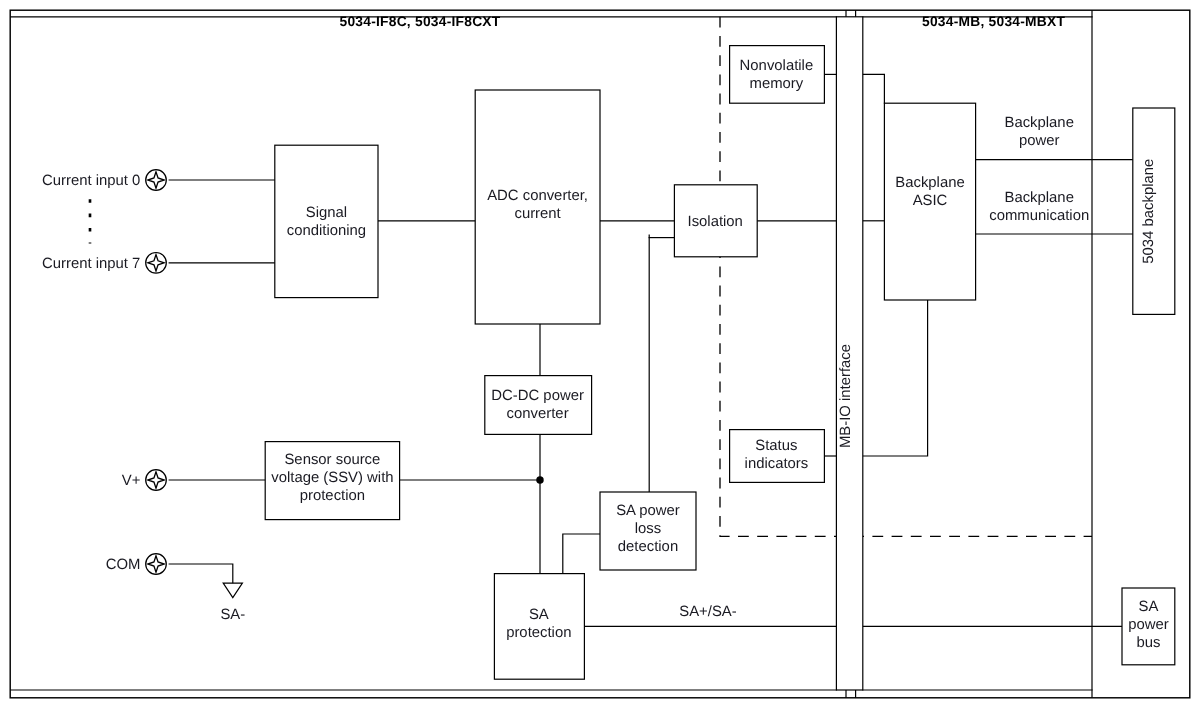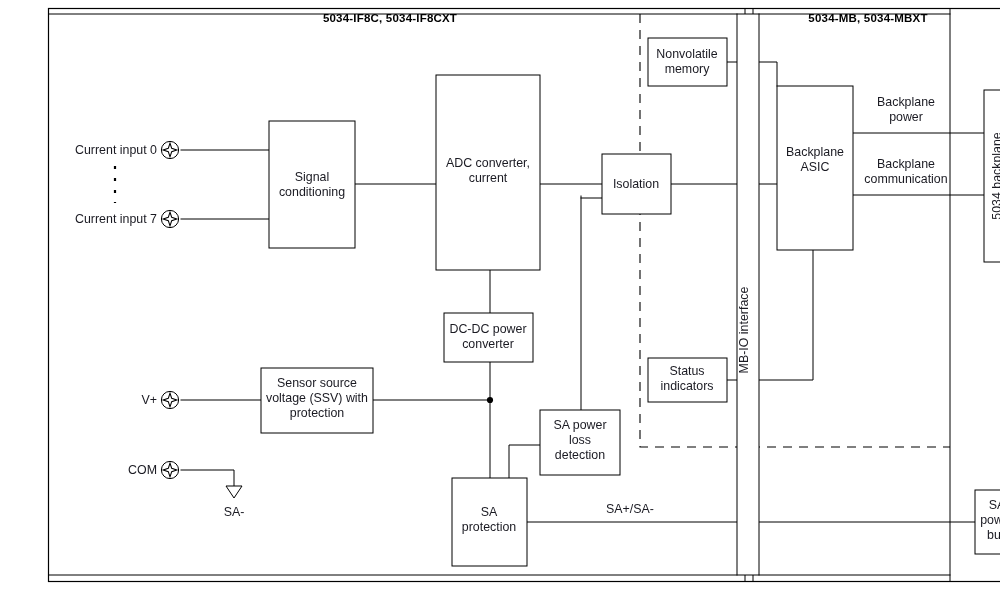--- a/index.html
+++ b/index.html
@@ -11,21 +11,20 @@
   body {
     width: 1000px;
     height: 590px;
     font-family: "Liberation Sans", sans-serif;
     overflow: hidden;
   }
   #diagram-root {
     position: relative;
     width: 808px;
     height: 590px;
-    margin-left: 40px;
   }
   svg.diagram {
     display: block;
     width: 1000px;
     height: 590px;
   }
   .blk {
     fill: #ffffff;
     stroke: #000000;
     stroke-width: 1;

